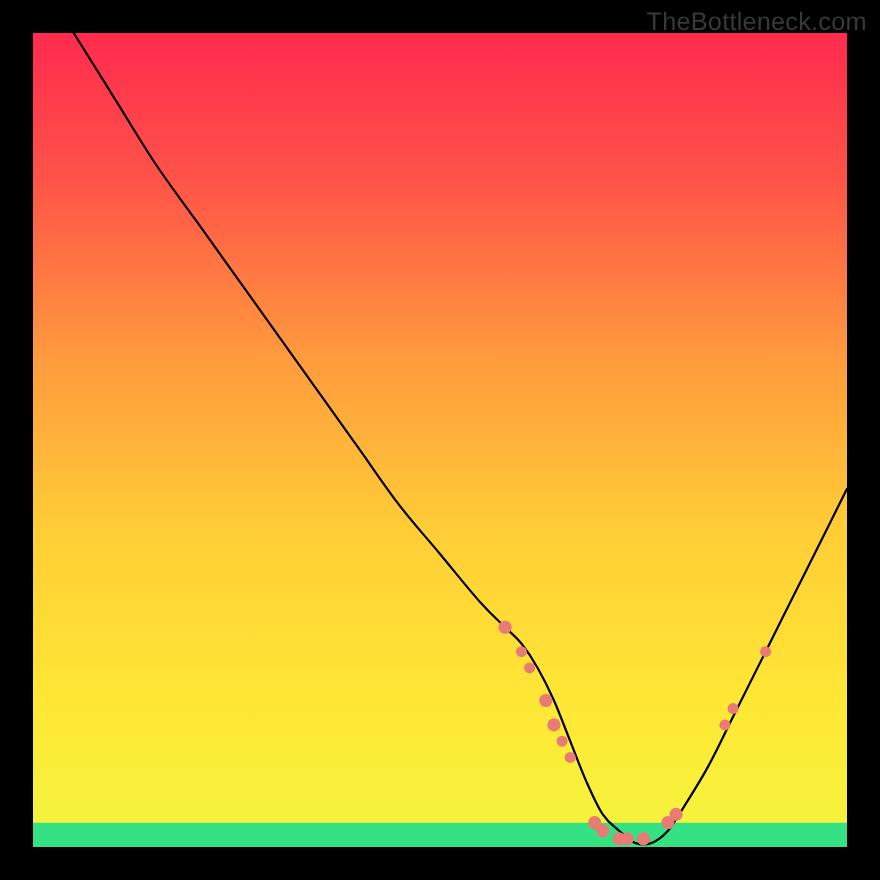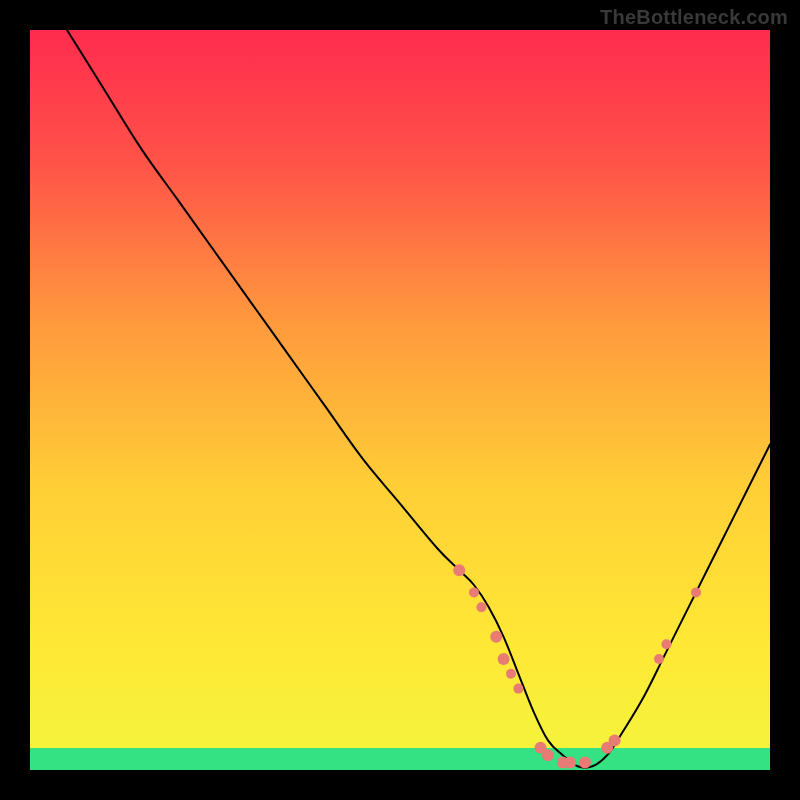--- a/index.html
+++ b/index.html
@@ -16,23 +16,23 @@
     top: 30px;
     width: 740px;
     height: 740px;
     background: #000;
   }
   .watermark {
     position: absolute;
     top: 6px;
     right: 12px;
     font-family: Arial, Helvetica, sans-serif;
-    font-size: 20px;
+    font-size: 23px;
     color: #39393a;
-    font-weight: 700;
+    font-weight: 400;
     letter-spacing: 0.2px;
   }
   svg.plot {
     position: absolute;
     left: 0;
     top: 0;
     width: 740px;
     height: 740px;
     display: block;
   }

